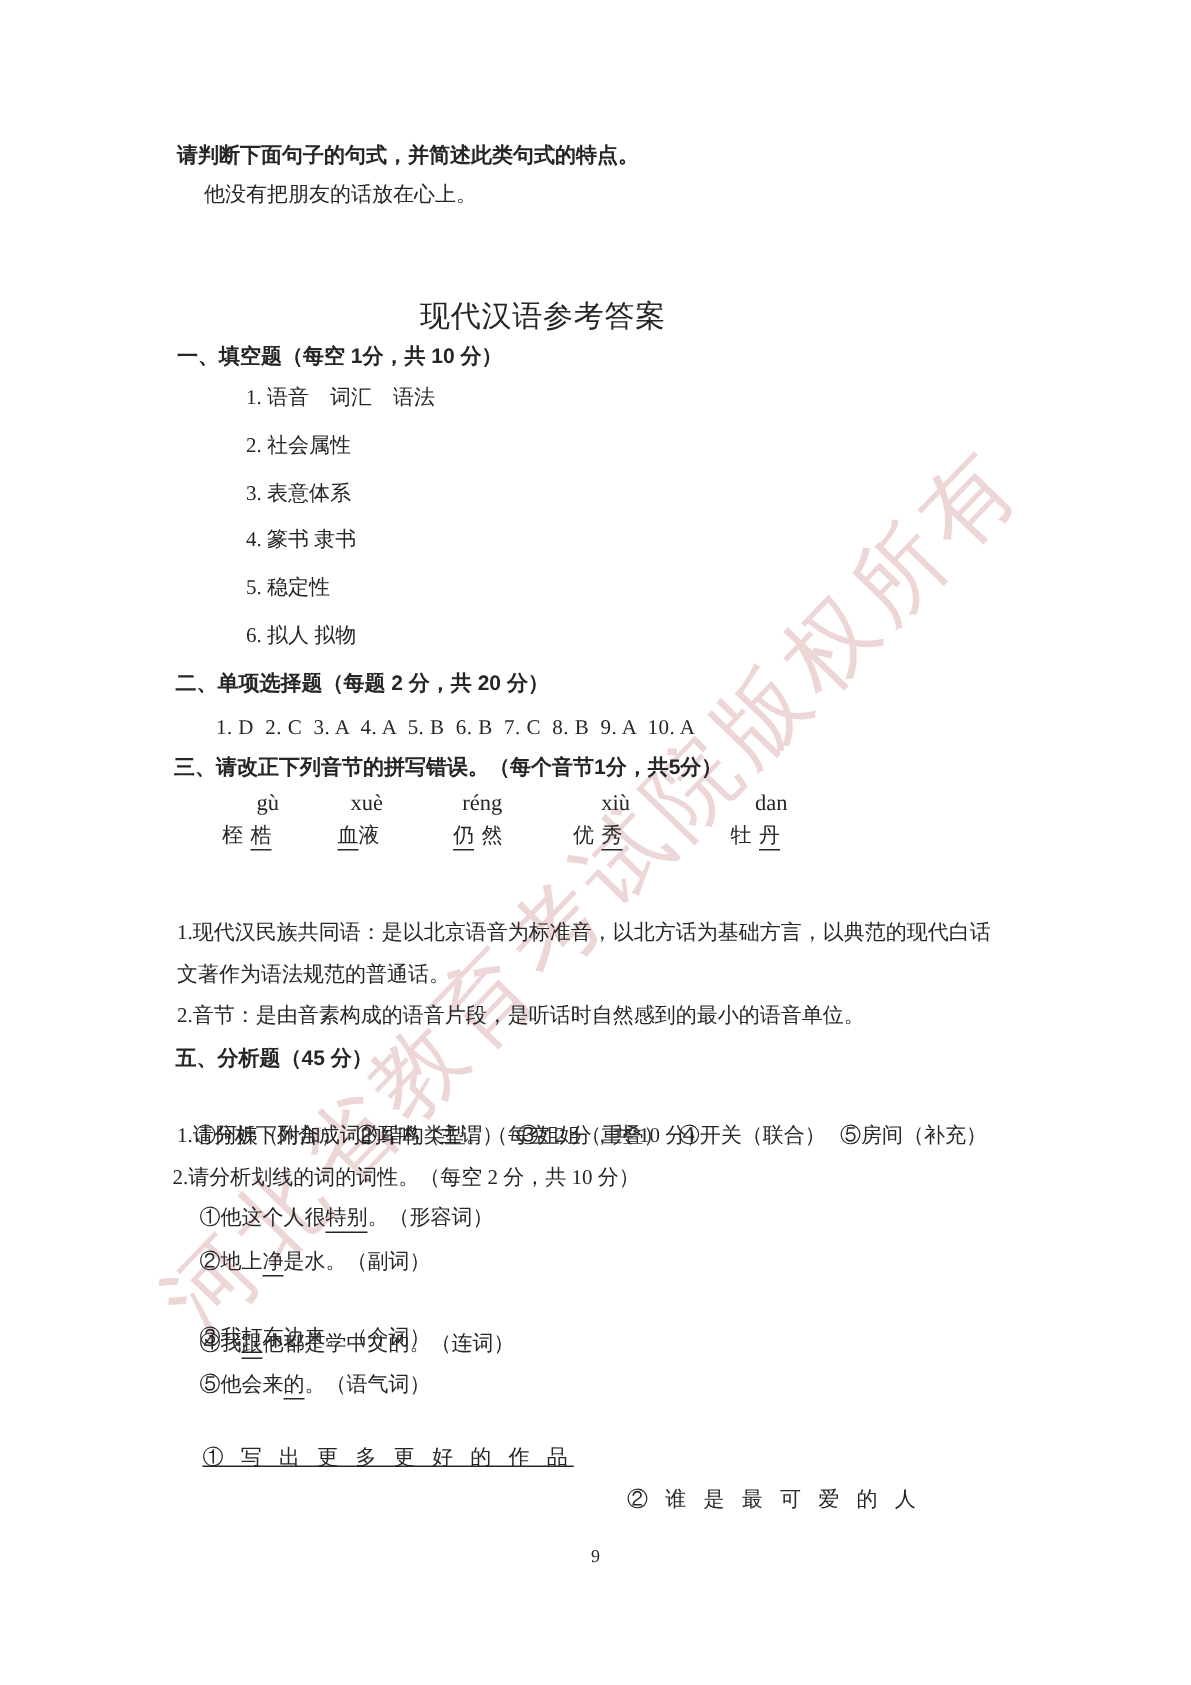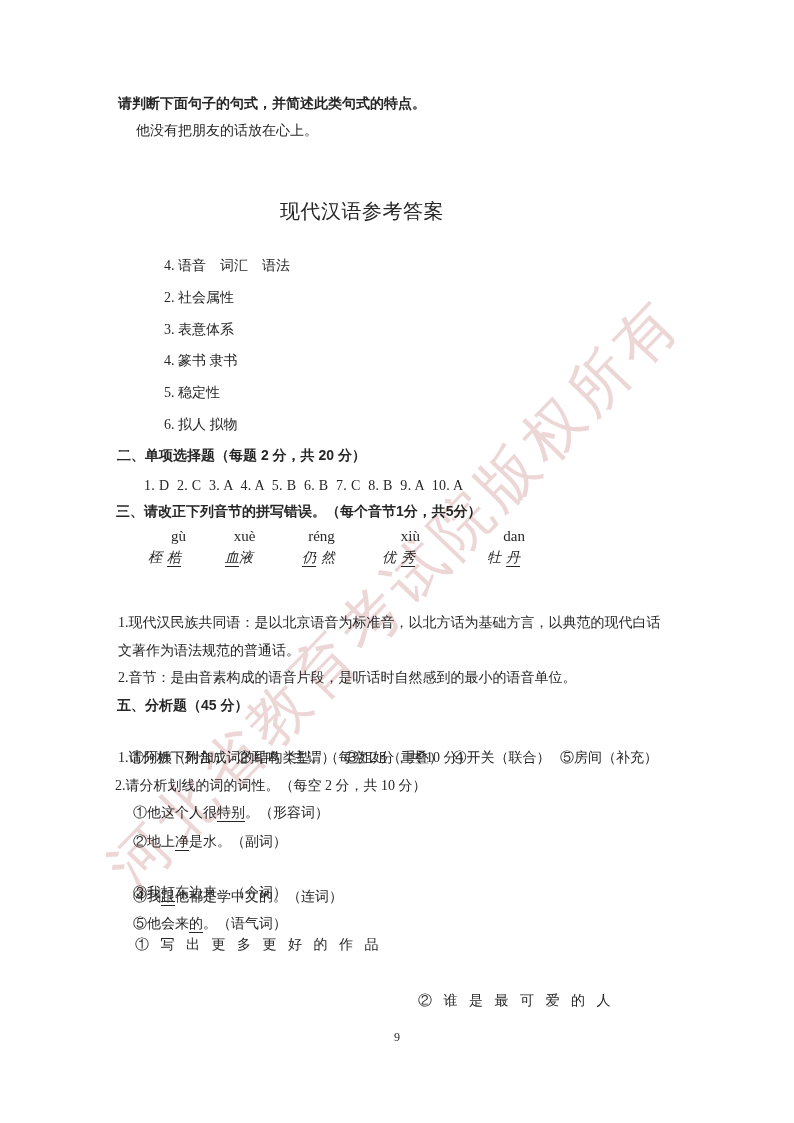--- a/index.html
+++ b/index.html
@@ -17,40 +17,41 @@
     text-align:center; font-size:60px; letter-spacing:6px; line-height:72px;
     color:rgba(196,128,128,0.32);
     transform:rotate(-46deg); transform-origin:center;
     font-family:"Liberation Sans","DejaVu Sans",sans-serif;
     white-space:nowrap; pointer-events:none;
   }
   .py-block { position:absolute; width:38px; }
   .py { font-size:15px; height:22px; line-height:18px; }
   .py-r { text-align:right; }
   .py-l { text-align:center; padding-left:1px; }
-  .chars { font-size:14px; line-height:18px; white-space:nowrap;font-style:italic; }
+  .chars { font-size:14px; line-height:18px; white-space:nowrap; }
   .gap { margin-left:5px; }
   .ans-row { letter-spacing:0.3px; }
   .wordsp { word-spacing:6px; }
   .spaced { letter-spacing:4px; }
   .pagenum { width:794px; text-align:center; font-size:12px; }
 </style>
 </head>
 <body>
 
 <div class="page">
 
   <div class="watermark">河北省教育考试院版权所有</div>
 
   <div class="line sans" style="left:118px; top:94px;">请判断下面句子的句式，并简述此类句式的特点。</div>
   <div class="line" style="left:136px; top:122px;">他没有把朋友的话放在心上。</div>
 
   <div class="line sans title" style="left:280px; top:174px;">现代汉语参考答案</div>
 
-  <div class="line" style="left:164px; top:257px;">4. 语音　词汇　语法</div>
+  <div class="line sans" style="left:118px; top:228px;">一、填空题（每空 1分，共 10 分）</div>
+  <div class="line" style="left:164px; top:257px;">1. 语音　词汇　语法</div>
   <div class="line" style="left:164px; top:289px;">2. 社会属性</div>
   <div class="line" style="left:164px; top:321px;">3. 表意体系</div>
   <div class="line" style="left:164px; top:352px;">4. 篆书 隶书</div>
   <div class="line" style="left:164px; top:384px;">5. 稳定性</div>
   <div class="line" style="left:164px; top:416px;">6. 拟人 拟物</div>
 
   <div class="line sans" style="left:117px; top:446px;">二、单项选择题（每题 2 分，共 20 分）</div>
   <div class="line ans-row" style="left:144px; top:477px;">1. D  2. C  3. A  4. A  5. B  6. B  7. C  8. B  9. A  10. A</div>
 
   <div class="line sans" style="left:116px; top:502px;">三、请改正下列音节的拼写错误。（每个音节1分，共5分）</div>
@@ -84,18 +85,18 @@
   <div class="line" style="left:118px; top:749px;">1.请分析下列合成词的结构类型。（每空 2 分，共 10 分）</div>
   <div class="line wordsp" style="left:130px; top:749px;">①阿姨（附加） ②耳鸣（主谓） ③姐姐（重叠） ④开关（联合） ⑤房间（补充）</div>
   <div class="line" style="left:115px; top:777px;">2.请分析划线的词的词性。（每空 2 分，共 10 分）</div>
 
   <div class="line" style="left:133px; top:804px;"><span>①他这个人很</span><span class="ul">特别</span><span>。（形容词）</span></div>
   <div class="line" style="left:133px; top:833px;"><span>②地上</span><span class="ul">净</span><span>是水。（副词）</span></div>
   <div class="line" style="left:133px; top:884px;"><span>③我</span><span class="ul">打</span><span>东边来。（介词）</span></div>
   <div class="line" style="left:133px; top:888px;"><span>④我</span><span class="ul">跟</span><span>他都是学中文的。（连词）</span></div>
   <div class="line" style="left:133px; top:915px;"><span>⑤他会来</span><span class="ul">的</span><span>。（语气词）</span></div>
 
-  <div class="line spaced" style="left:135px; top:936px;">① 写 出 更 多 更 好 的 作 品</div>
+  <div class="line spaced" style="left:135px; top:964px;text-decoration:underline;">① 写 出 更 多 更 好 的 作 品</div>
   <div class="line spaced" style="left:418px; top:992px;">② 谁 是 最 可 爱 的 人</div>
 
   <div class="line pagenum" style="left:0px; top:1028px;">9</div>
 
 </div>
 
 </body></html>

